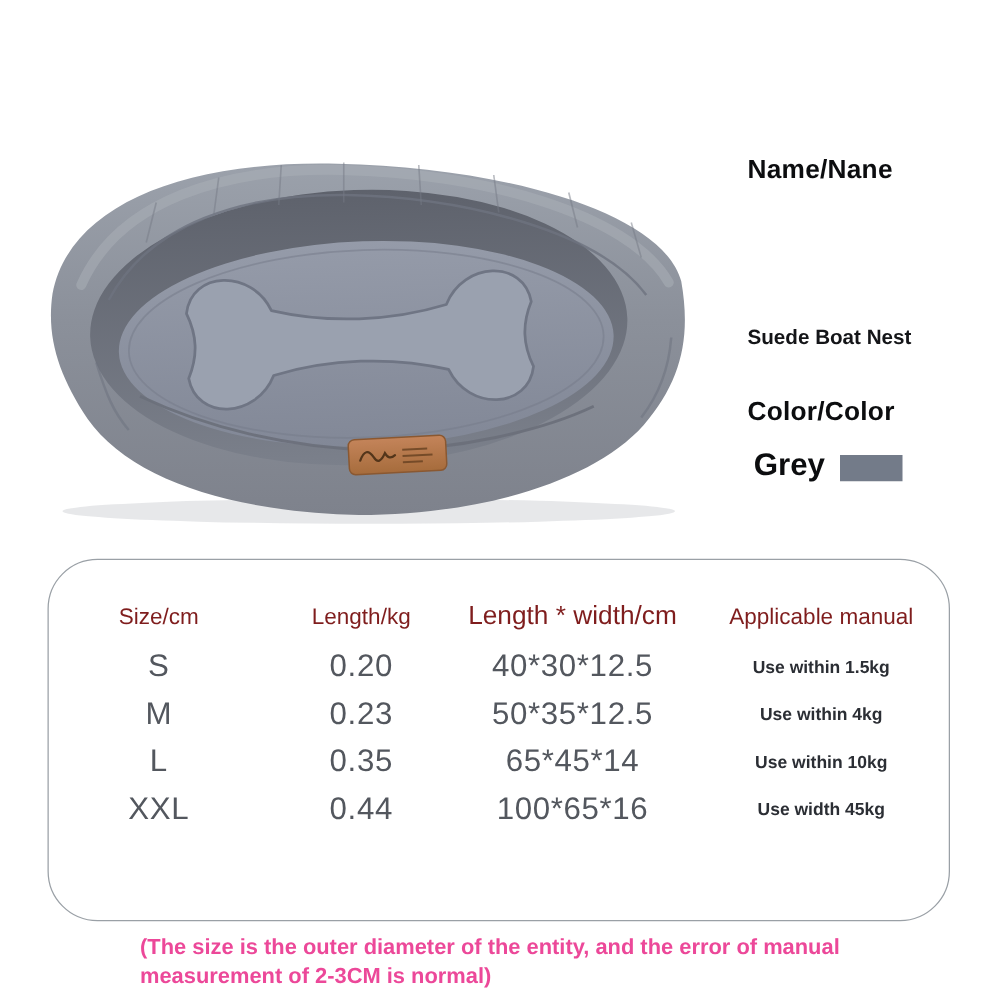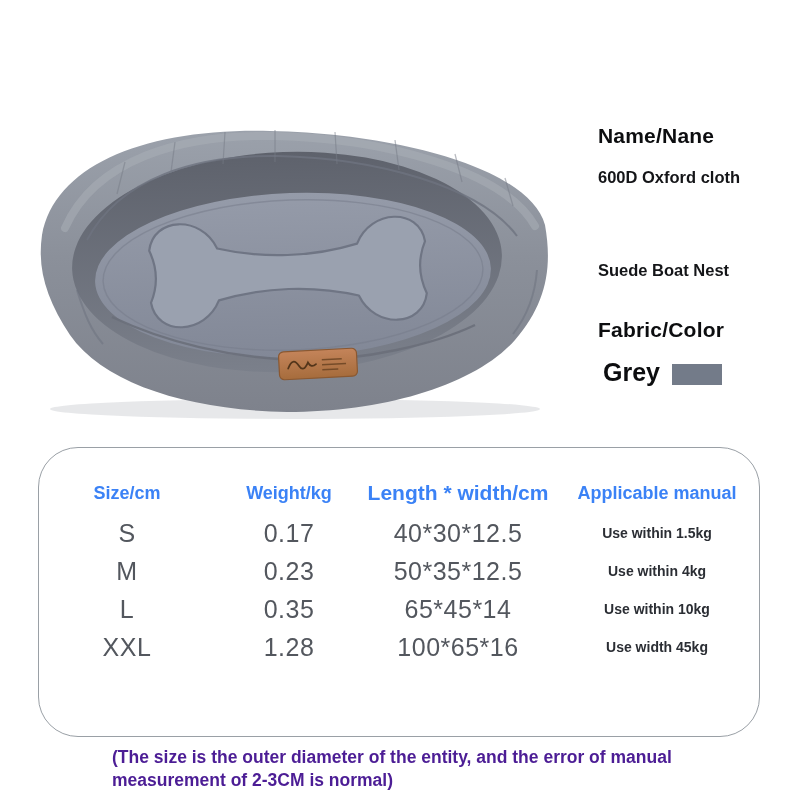--- a/index.html
+++ b/index.html
@@ -20,29 +20,29 @@
   #color-value{position:absolute;left:603px;top:358px;font-size:25px;font-weight:700;color:#0c0d0f;}
   .swatch{position:absolute;left:672px;top:364px;width:50px;height:21px;background:#737b89;}
 
   
   .size-card{position:absolute;left:38px;top:447px;width:722px;height:290px;
              border:1.6px solid #9aa0a6;border-radius:40px;background:#ffffff;box-sizing:border-box;}
   table.size{width:100%;border-collapse:collapse;margin-top:24px;table-layout:fixed;}
   table.size th, table.size td{text-align:center;padding:0;}
   table.size col.c0{width:176px;} table.size col.c1{width:148px;}
   table.size col.c2{width:190px;} table.size col.c3{width:208px;}
-  table.size th{font-weight:700;color:#3b82f6;font-size:18px;height:42px;vertical-align:middle;}
+  table.size th{font-weight:400;color:#7f1d1d;font-size:18px;height:42px;vertical-align:middle;}
   table.size th.small{font-size:21px;}
   table.size td{height:38px;vertical-align:middle;}
   td.plain{font-size:25px;font-weight:400;color:#53575e;letter-spacing:.5px;}
   td.bold {font-size:14px;font-weight:800;color:#2b2e34;}
 
   
   .footnote{position:absolute;left:112px;top:746px;width:578px;
-            font-size:17.5px;font-weight:800;color:#4c1d95;line-height:1.32;}
+            font-size:17.5px;font-weight:800;color:#ec4899;line-height:1.32;}
 </style>
 </head>
 <body>
 
 <div class="stage">
 
   <div class="photo">
     <svg width="540" height="300" viewBox="0 0 540 300">
       <defs>
         <linearGradient id="gOuter" x1="0" y1="0" x2="0" y2="1">
@@ -111,64 +111,63 @@
         <g stroke="#6b4423" stroke-width="1.6" opacity="0.85">
           <path d="M 297 240 h 20"></path>
             <path d="M 297 245 h 24"></path>
             <path d="M 297 250 h 16"></path>
         </g>
       </g>
     </svg>
   </div>
 
   <div class="info-label" id="name-label">Name/Nane</div>
-  <div class="info-value" id="name-value">600D Oxford cloth</div>
   <div class="info-value" id="fabric-value">Suede Boat Nest</div>
-  <div class="info-label" id="color-label">Fabric/Color</div>
+  <div class="info-label" id="color-label">Color/Color</div>
   <div id="color-value">Grey</div>
   <div class="swatch" style="background: rgb(115, 123, 137);"></div>
 
   <div class="size-card">
     <table class="size">
       <colgroup>
           <col class="c0">
           <col class="c1">
           <col class="c2">
           <col class="c3">
         </colgroup>
       <thead>
         <tr>
           <th>Size/cm</th>
-          <th>Weight/kg</th>
+          <th>Length/kg</th>
           <th class="small">Length * width/cm</th>
           <th>Applicable manual</th>
         </tr>
       </thead>
       <tbody>
         <tr>
           <td class="plain">S</td>
-          <td class="plain">0.17</td>
+          <td class="plain">0.20</td>
           <td class="plain">40*30*12.5</td>
           <td class="bold">Use within 1.5kg</td>
         </tr>
         <tr>
           <td class="plain">M</td>
           <td class="plain">0.23</td>
           <td class="plain">50*35*12.5</td>
           <td class="bold">Use within 4kg</td>
         </tr>
         <tr>
           <td class="plain">L</td>
           <td class="plain">0.35</td>
           <td class="plain">65*45*14</td>
           <td class="bold">Use within 10kg</td>
         </tr>
         <tr>
           <td class="plain">XXL</td>
-          <td class="plain">1.28</td>
+          <td class="plain">0.44</td>
           <td class="plain">100*65*16</td>
           <td class="bold">Use width 45kg</td>
         </tr>
       </tbody>
     </table>
   </div>
 
   <div class="footnote">(The size is the outer diameter of the entity, and the error of manual measurement of 2-3CM is normal)</div>
 
 </div>

